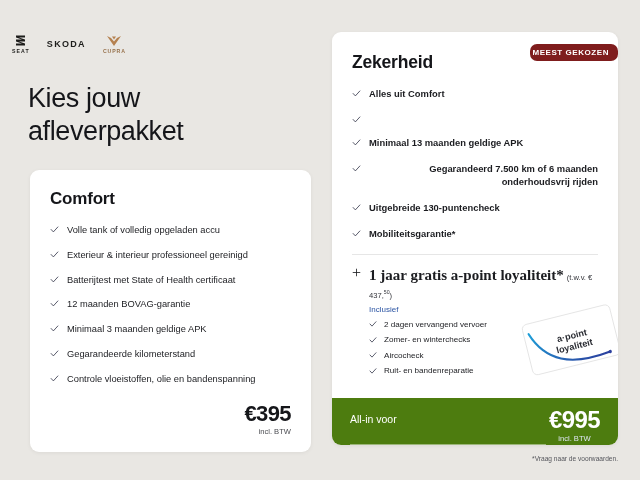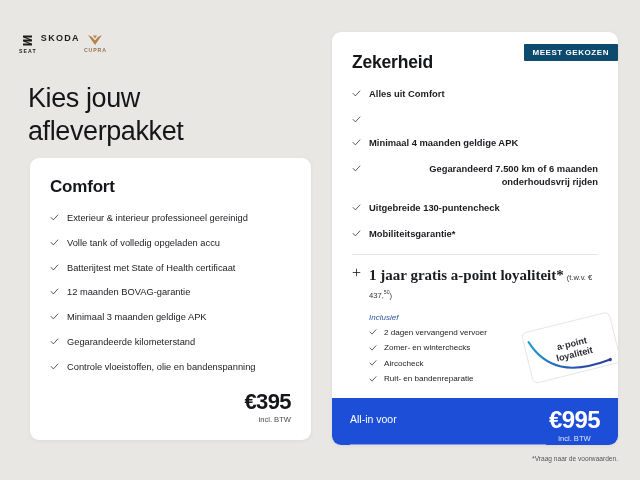--- a/index.html
+++ b/index.html
@@ -5,58 +5,58 @@
   * { box-sizing: border-box; margin: 0; padding: 0; }
   html, body {
     width: 640px; height: 480px;
     font-family: "Liberation Sans", sans-serif;
     background: #e9e7e3;
     overflow: hidden;
   }
   .page { position: relative; width: 640px; height: 480px; background: #e9e7e3; }
 
   
-  .brandbar { position: absolute; left: 19px; top: 34px; display: flex; align-items: flex-start; gap: 4px; }
+  .brandbar { position: absolute; left: 12px; top: 34px; display: flex; align-items: center; gap: 17px; }
   .brand { display: flex; flex-direction: column; align-items: center; line-height: 1; }
   .brand-word { font-size: 5.2px; font-weight: 700; letter-spacing: 1.1px; color: #1d1d1b; margin-top: 2px; }
   .brand-word.cupra { color: #96704a; letter-spacing: 0.9px; }
   .seat-mark { width: 13px; height: 13px; display: block; }
   .skoda-word { font-size: 9px; font-weight: 700; letter-spacing: 1.3px; color: #1d1d1b; }
   .cupra-mark { width: 16px; height: 12px; display: block; }
 
   
   .headline {
     position: absolute; left: 28px; top: 82px;
     font-size: 27px; font-weight: 400; color: #15161a;
     line-height: 1.22; letter-spacing: -0.4px; max-width: 260px;
   }
 
   
   .card-left {
-    position: absolute; left: 30px; top: 158px; width: 281px; height: 282px;
+    position: absolute; left: 30px; top: 170px; width: 281px; height: 282px;
     background: #ffffff; border-radius: 9px;
     box-shadow: 0 1px 4px rgba(0,0,0,0.06);
     padding: 19px 20px 0 20px;
   }
   .card-right {
     position: absolute; left: 332px; top: 32px; width: 286px; height: 413px;
     background: #ffffff; border-radius: 9px;
     box-shadow: 0 1px 4px rgba(0,0,0,0.06);
     overflow: hidden;
   }
   .right-inner { padding: 20px 20px 0 20px; position: relative; }
 
   .card-title { font-size: 17px; font-weight: 700; color: #15161a; letter-spacing: -0.2px; }
   .card-title.right { font-size: 17.5px; }
 
   .badge {
     position: absolute; right: 0px; top: 12px;
-    background: #0c4a6e; color: #ffffff;
+    background: #7f1d1d; color: #ffffff;
     font-size: 8px; font-weight: 700; letter-spacing: 0.55px;
-    padding: 4px 9px 4px 9px; border-radius: 1px; white-space: nowrap;
+    padding: 4px 9px 4px 3px; border-radius: 7px; white-space: nowrap;
   }
 
   
   ul.features { list-style: none; margin-top: 15px; text-align: right; }
   ul.features li {
     display: flex; align-items: flex-start; gap: 8px;
     margin-bottom: 12px;
     font-size: 9.3px; color: #1b1c20; line-height: 1.38;
   }
   ul.features.bold li { font-weight: 700; font-size: 9.4px; margin-bottom: 13px; }
@@ -64,38 +64,38 @@
   .txt { display: block; }
 
   
   .divider { height: 1px; background: #e6e6e6; margin: 6px 0 11px 0; }
   .bonus-row { display: flex; align-items: flex-start; gap: 8px; }
   .plus { flex: 0 0 auto; width: 9px; height: 9px; margin-top: 2px; }
   .bonus-text { font-size: 15px; font-weight: 700; color: #1b1c20; font-family: Liberation Serif, serif; }
   .bonus-sub { font-size: 7.6px; font-weight: 400; color: #33343a; margin-left: 3px; }
   .bonus-sub sup { font-size: 5.2px; vertical-align: super; }
 
-  .incl-label { color: #2b54a3; font-size: 8px; margin: 11px 0 6px 17px; font-style: italic; }
+  .incl-label { color: #2b54a3; font-size: 8px; margin: 3px 0 6px 17px; }
   ul.sublist { list-style: none; margin-left: 17px; }
   ul.sublist li {
     display: flex; align-items: center; gap: 7px;
     font-size: 8.1px; color: #1b1c20; margin-bottom: 6.5px;
   }
   .chk-sm { flex: 0 0 auto; width: 8px; height: 8px; }
 
   
   .loyalty-card {
     position: absolute; right: -12px; bottom: -4px;
     width: 118px; height: 80px;
   }
 
   
   .blue-bar {
     position: absolute; left: 332px; top: 398px; width: 286px; height: 47px;
-    background: #1d4ed8; border-radius: 0 0 9px 9px;
+    background: #4d7c0f; border-radius: 0 0 9px 9px;
     padding: 10px 18px 0 18px; overflow: hidden;
   }
   .blue-top { display: flex; justify-content: space-between; align-items: flex-start; }
   .allin { color: #ffffff; font-size: 10.5px; font-weight: 400; padding-top: 5px; }
   .price-right { text-align: center; line-height: 1; }
   .price-big { color: #ffffff; font-size: 24px; font-weight: 700; letter-spacing: -0.6px; }
   .price-sub { color: #dfe6f4; font-size: 7.6px; margin-top: 3px; }
   .rule { height: 1px; background: rgba(255,255,255,0.45); margin-top: 1px; width: 196px; }
 
   
@@ -134,27 +134,27 @@
 
   <h1 class="headline">Kies jouw afleverpakket</h1>
 
   <div class="card-left">
     <div class="card-title">Comfort</div>
     <ul class="features">
       <li>
         <svg class="chk" viewBox="0 0 12 12">
             <path d="M1.5 6 L4.5 9.2 L10.5 2.6" stroke="#34374a" stroke-width="1.1" fill="none" stroke-linecap="round" stroke-linejoin="round"></path>
           </svg>
+        <span class="txt">Volle tank of volledig opgeladen accu</span>
+      </li>
+      <li>
+        <svg class="chk" viewBox="0 0 12 12">
+            <path d="M1.5 6 L4.5 9.2 L10.5 2.6" stroke="#34374a" stroke-width="1.1" fill="none" stroke-linecap="round" stroke-linejoin="round"></path>
+          </svg>
         <span class="txt">Exterieur &amp; interieur professioneel gereinigd</span>
-      </li>
-      <li>
-        <svg class="chk" viewBox="0 0 12 12">
-            <path d="M1.5 6 L4.5 9.2 L10.5 2.6" stroke="#34374a" stroke-width="1.1" fill="none" stroke-linecap="round" stroke-linejoin="round"></path>
-          </svg>
-        <span class="txt">Volle tank of volledig opgeladen accu</span>
       </li>
       <li>
         <svg class="chk" viewBox="0 0 12 12">
             <path d="M1.5 6 L4.5 9.2 L10.5 2.6" stroke="#34374a" stroke-width="1.1" fill="none" stroke-linecap="round" stroke-linejoin="round"></path>
           </svg>
         <span class="txt">Batterijtest met State of Health certificaat</span>
       </li>
       <li>
         <svg class="chk" viewBox="0 0 12 12">
             <path d="M1.5 6 L4.5 9.2 L10.5 2.6" stroke="#34374a" stroke-width="1.1" fill="none" stroke-linecap="round" stroke-linejoin="round"></path>
@@ -200,21 +200,21 @@
         </li>
         <li>
           <svg class="chk" viewBox="0 0 12 12">
               <path d="M1.5 6 L4.5 9.2 L10.5 2.6" stroke="#34374a" stroke-width="1.1" fill="none" stroke-linecap="round" stroke-linejoin="round"></path>
             </svg>
         </li>
         <li>
           <svg class="chk" viewBox="0 0 12 12">
               <path d="M1.5 6 L4.5 9.2 L10.5 2.6" stroke="#34374a" stroke-width="1.1" fill="none" stroke-linecap="round" stroke-linejoin="round"></path>
             </svg>
-          <span class="txt">Minimaal 4 maanden geldige APK</span>
+          <span class="txt">Minimaal 13 maanden geldige APK</span>
         </li>
         <li>
           <svg class="chk" viewBox="0 0 12 12">
               <path d="M1.5 6 L4.5 9.2 L10.5 2.6" stroke="#34374a" stroke-width="1.1" fill="none" stroke-linecap="round" stroke-linejoin="round"></path>
             </svg>
           <span class="txt">Gegarandeerd 7.500 km of 6 maanden onderhoudsvrij rijden</span>
         </li>
         <li>
           <svg class="chk" viewBox="0 0 12 12">
               <path d="M1.5 6 L4.5 9.2 L10.5 2.6" stroke="#34374a" stroke-width="1.1" fill="none" stroke-linecap="round" stroke-linejoin="round"></path>

